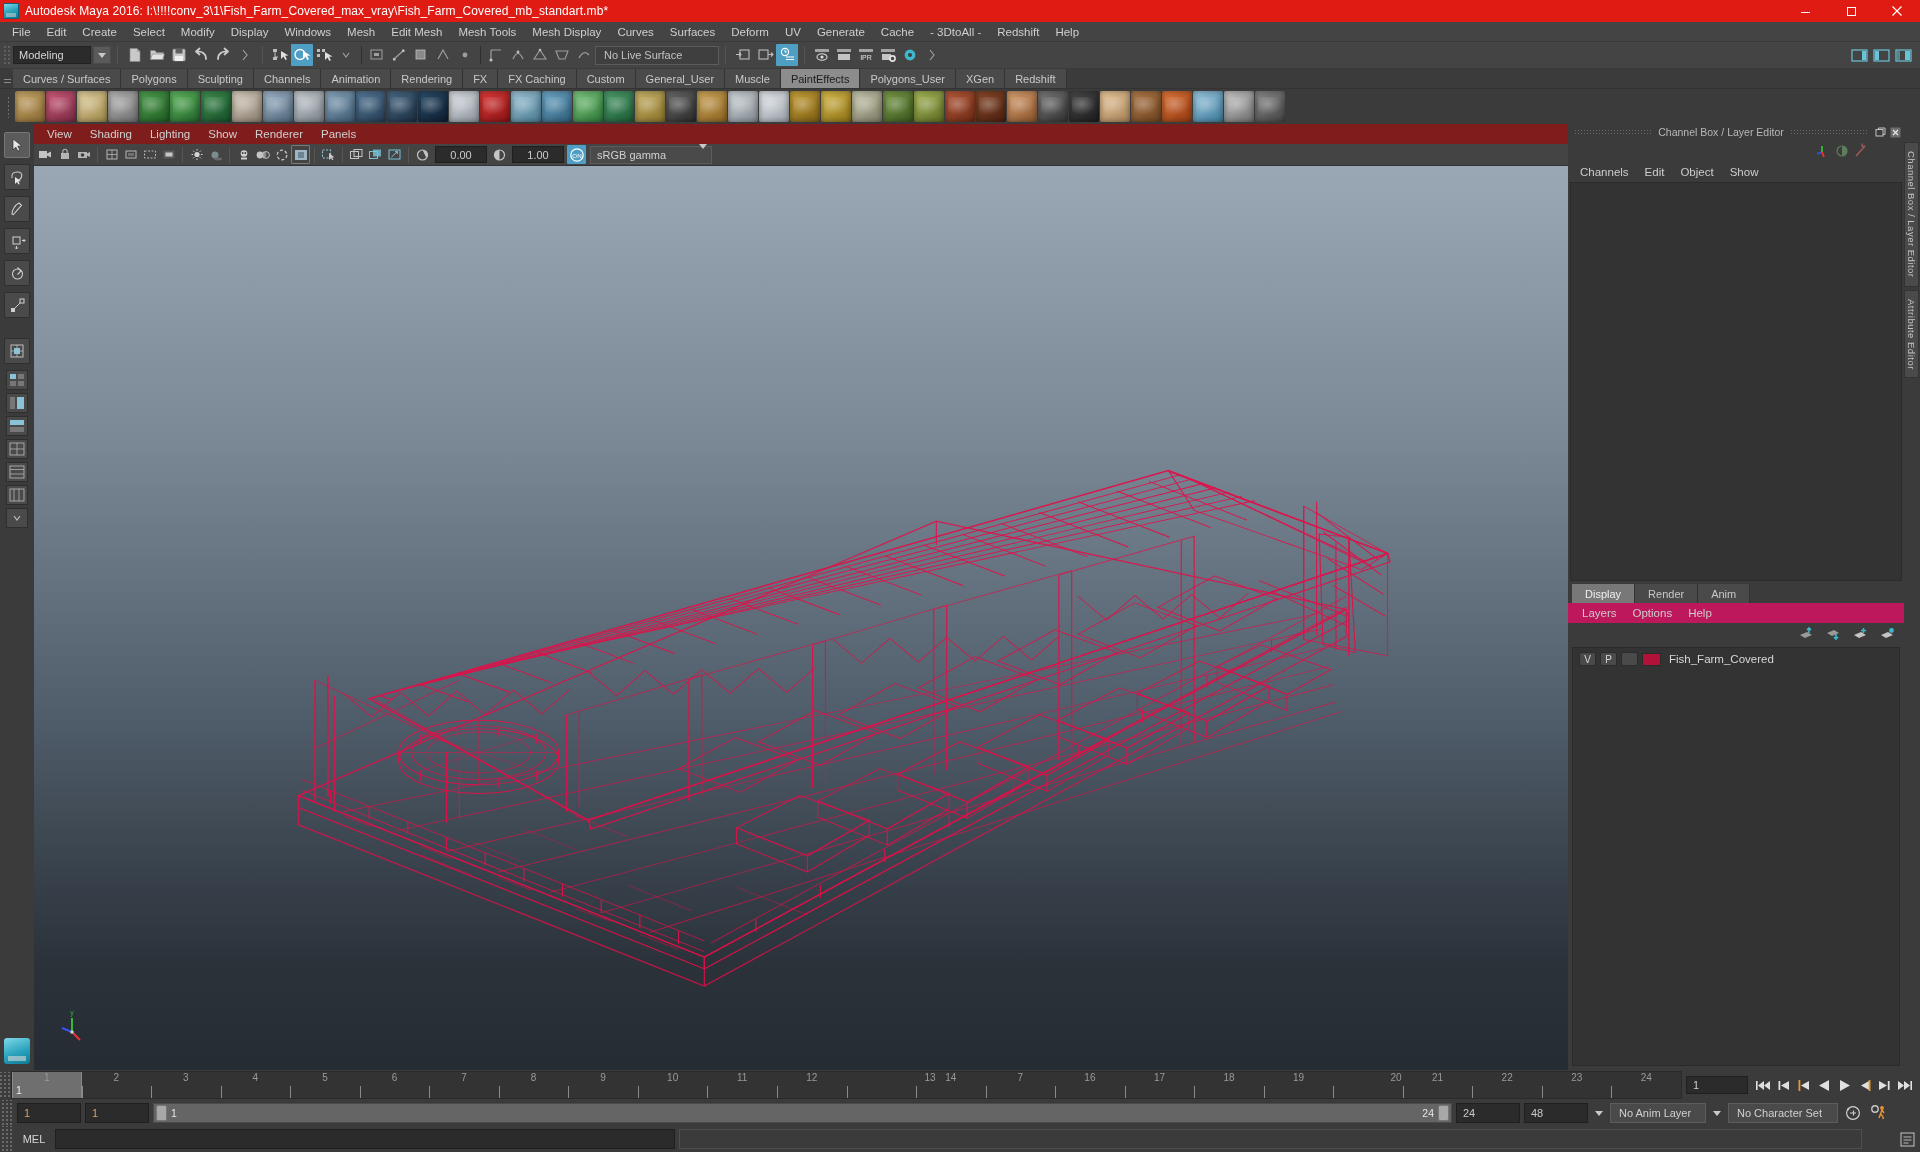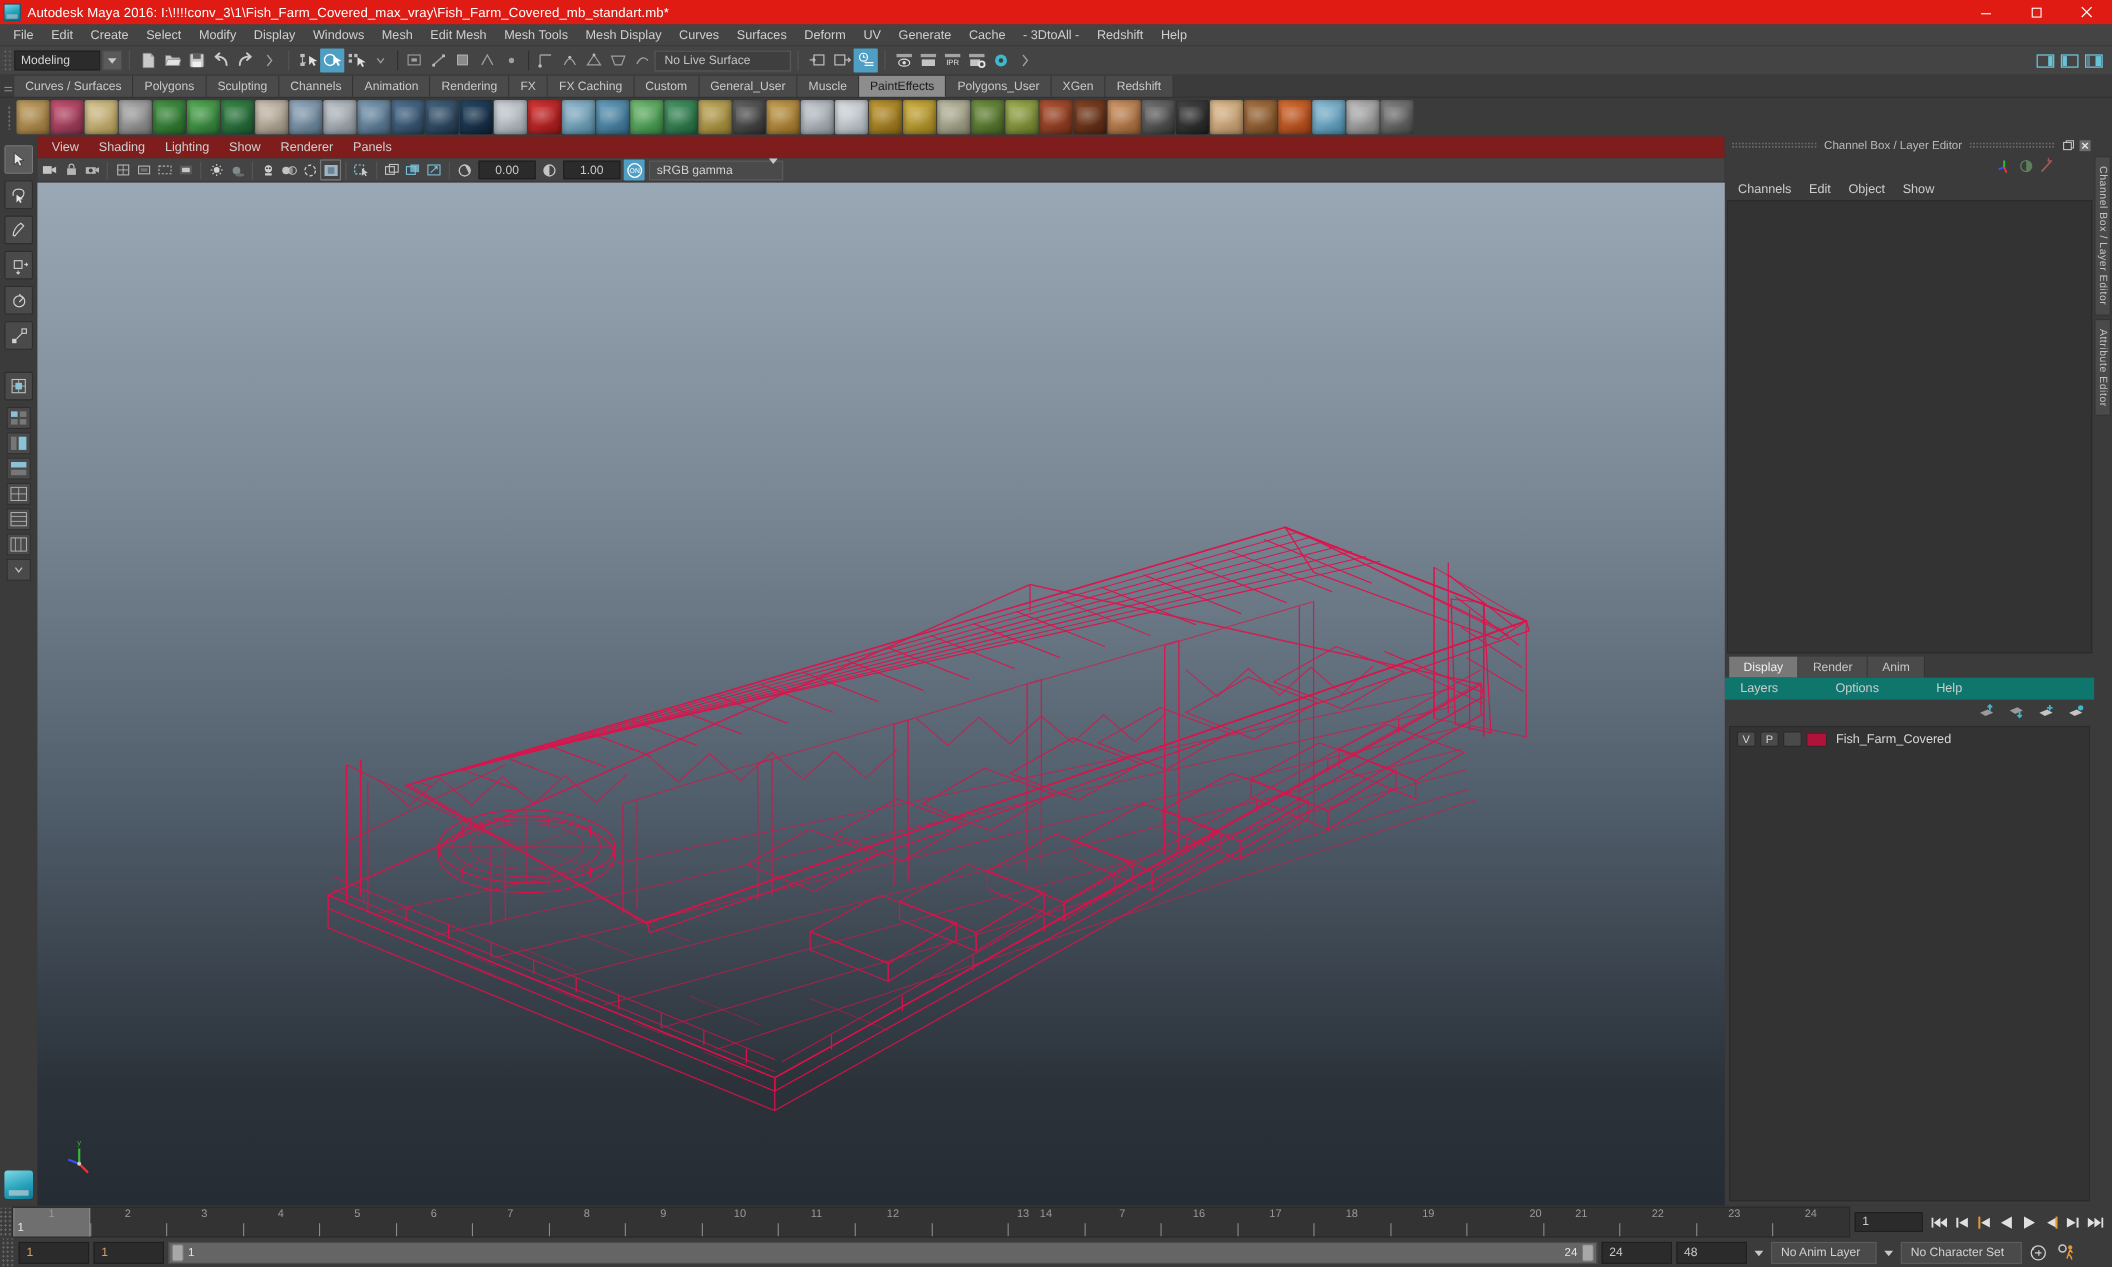--- a/index.html
+++ b/index.html
@@ -183,21 +183,21 @@
   .cb-menubar { height: 20px; background: #3b3b3b; display:flex; align-items:center; padding-left:4px; flex:0 0 20px;}
   .cb-menu { color:#cdcdcd; font-size:11.5px; padding:0 8px; }
   .cb-body { background: #333333; border:1px solid #2a2a2a; margin:0 2px; flex: 1 1 auto; min-height:0; }
 
   .layer-tabs { height: 20px; display:flex; align-items:flex-end; padding-left:4px; background:#3b3b3b; flex:0 0 20px; margin-top:2px;}
   .layer-tab {
     height: 19px; padding: 0 13px; font-size:11px; color:#c8c8c8; background:#4a4a4a;
     display:flex; align-items:center; border-right:1px solid #333;
   }
   .layer-tab.active { background:#787878; color:#f0f0f0; }
-  .layer-menubar { height:20px; background:#0f766e; display:flex; align-items:center; padding-left:6px; flex:0 0 20px;gap:36px;}
+  .layer-menubar { height:20px; background:#be185d; display:flex; align-items:center; padding-left:6px; flex:0 0 20px;}
   .layer-menu { color:#cdcdcd; font-size:11.5px; padding:0 8px;}
   .layer-btnrow { height: 22px; display:flex; align-items:center; justify-content:flex-end; padding-right:8px; gap:8px; flex:0 0 22px;}
   .layer-list { background:#333333; border:1px solid #2a2a2a; margin: 2px 4px 4px 4px; flex:1 1 auto; min-height:0; padding-top:2px;}
   .layer-row { height: 18px; display:flex; align-items:center; padding-left:6px; gap:4px;}
   .lchk {
     width:17px;height:14px;background:#4a4a4a;border:1px solid #2b2b2b;border-radius:2px;
     color:#d6d6d6;font-size:10px;display:flex;align-items:center;justify-content:center;
   }
   .lswatch { width:19px;height:13px;border:1px solid #2b2b2b; }
   .lname { color:#d8d8d8; font-size:11.5px; margin-left:4px;}
@@ -1397,15 +1397,27 @@
     </div>
     <div class="anim-ic" style="margin-right:30px;">
       <svg width="20" height="18" viewBox="0 0 20 18">
           <circle cx="6" cy="5" r="3.2" fill="none" stroke="#c8c8c8" stroke-width="1.4"></circle>
           <circle cx="13" cy="4" r="1.9" fill="#e8962f"></circle>
           <path d="M13 6 l-1.5 4 l2 2 M13 6 l2 3 M11.5 10 l-1.5 4 M13.5 12 l1 3" stroke="#e8962f" stroke-width="1.4" fill="none"></path>
         </svg>
     </div>
   </div>
 
+  <div class="cmdline">
+    <div class="tl-grip"></div>
+    <div class="mel-label">MEL</div>
+    <div class="mel-input"></div>
+    <div class="mel-output"></div>
+    <div class="cmd-ic">
+      <svg width="18" height="17" viewBox="0 0 18 17">
+          <rect x="2" y="2" width="13" height="13" fill="none" stroke="#b8b8b8" stroke-width="1.1"></rect>
+          <path d="M4.5 6 h8 M4.5 9 h8 M4.5 12 h5" stroke="#b8b8b8" stroke-width="1"></path>
+        </svg>
+    </div>
+  </div>
 
 
 </div>
 
 </body></html>

